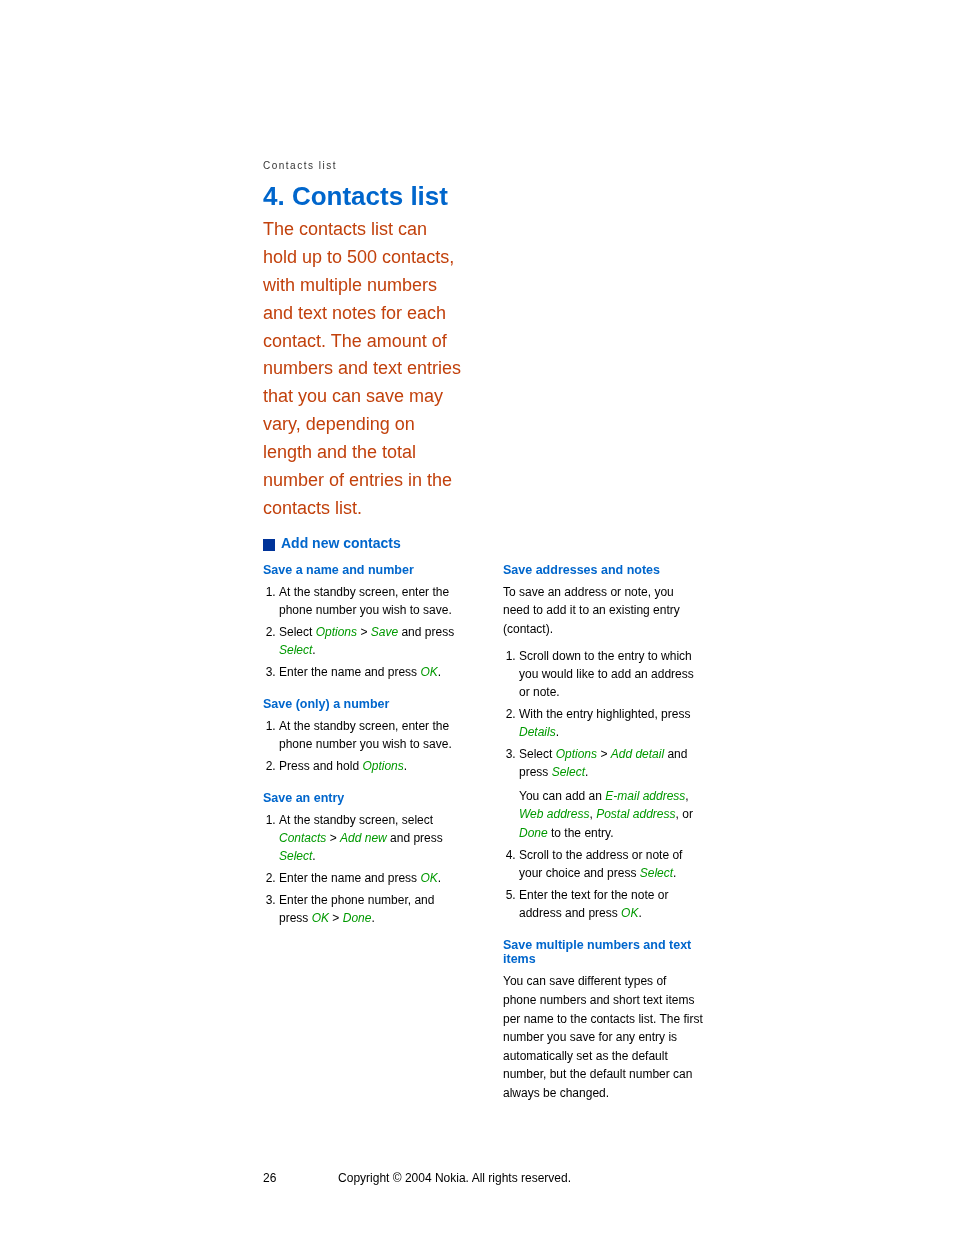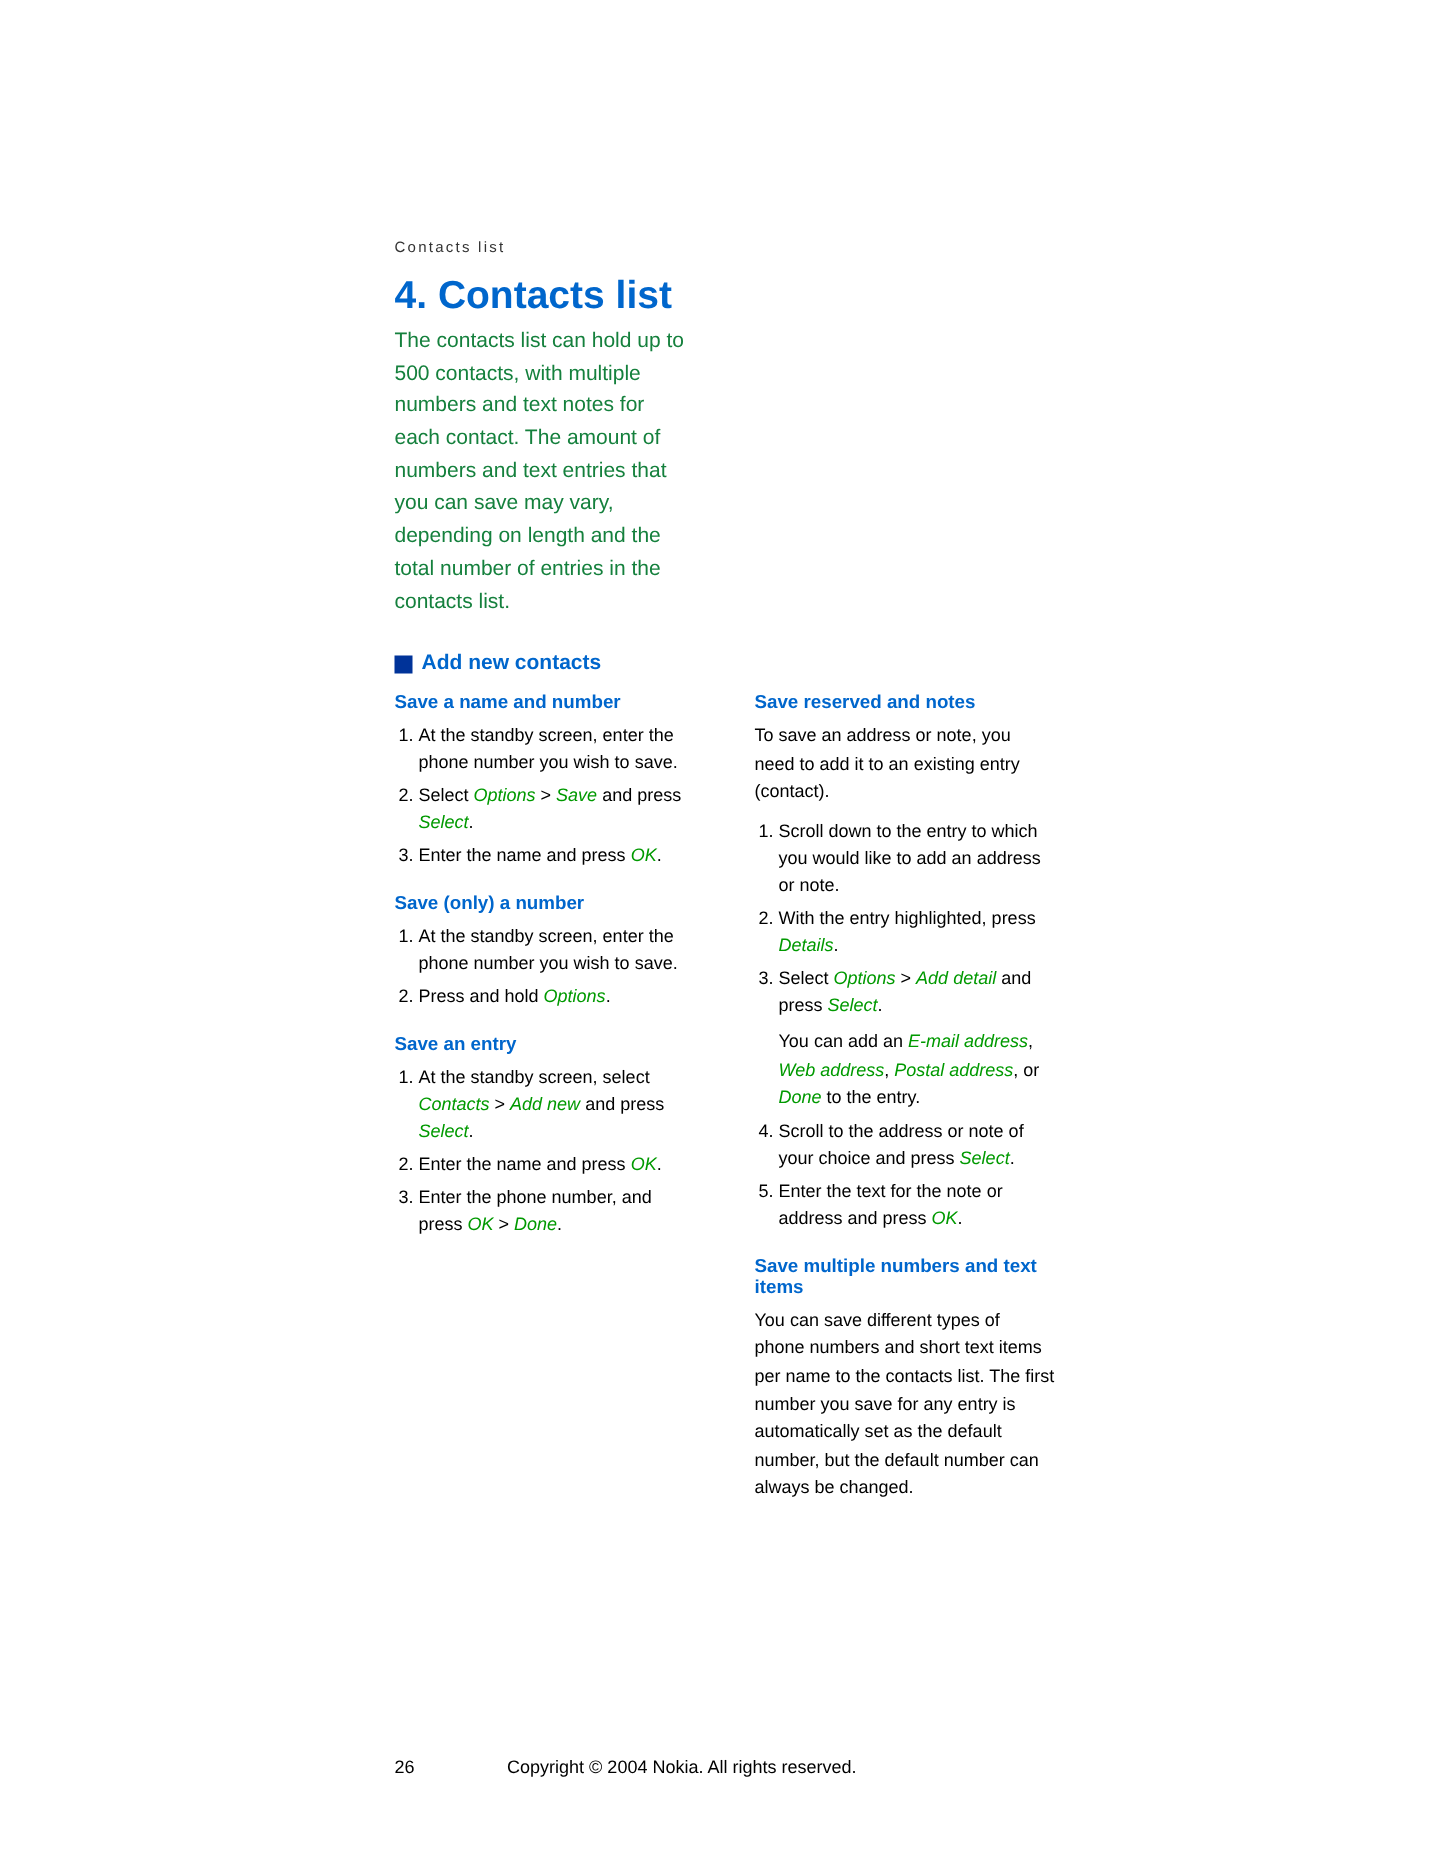--- a/index.html
+++ b/index.html
@@ -38,24 +38,24 @@
     }
 
     .chapter-title {
       font-size: 26px;
       font-weight: bold;
       color: #0066cc;
       margin-bottom: 4px;
     }
 
     .intro-text {
-      font-size: 14px;
+      font-size: 18px;
       line-height: 1.55;
-      color: #15803d;
-      margin-bottom: 22px;
+      color: #c2410c;
+      margin-bottom: 12px;
       max-width: 200px;
     }
 
     .two-column {
       display: flex;
       gap: 40px;
       align-items: flex-start;
     }
 
     .col-left {
@@ -197,21 +197,21 @@
             <li>Enter the name and press <span class="italic-green">OK</span>.</li>
             <li>Enter the phone number, and press <span class="italic-green">OK</span> &gt; <span class="italic-green">Done</span>.</li>
           </ol>
         </div>
 
       </div>
 
       <div class="col-right">
 
         <div class="subsection">
-          <div class="subsection-title">Save reserved and notes</div>
+          <div class="subsection-title">Save addresses and notes</div>
           <p class="body-text">To save an address or note, you need to add it to an existing entry (contact).</p>
           <ol>
             <li>Scroll down to the entry to which you would like to add an address or note.</li>
             <li>With the entry highlighted, press <span class="italic-green">Details</span>.</li>
             <li>Select <span class="italic-green">Options</span> &gt; <span class="italic-green">Add detail</span> and press <span class="italic-green">Select</span>.
               <div class="note-text">You can add an <span class="italic-green">E-mail address</span>, <span class="italic-green">Web address</span>, <span class="italic-green">Postal address</span>, or <span class="italic-green">Done</span> to the entry.</div>
             </li>
             <li>Scroll to the address or note of your choice and press <span class="italic-green">Select</span>.</li>
             <li>Enter the text for the note or address and press <span class="italic-green">OK</span>.</li>
           </ol>

